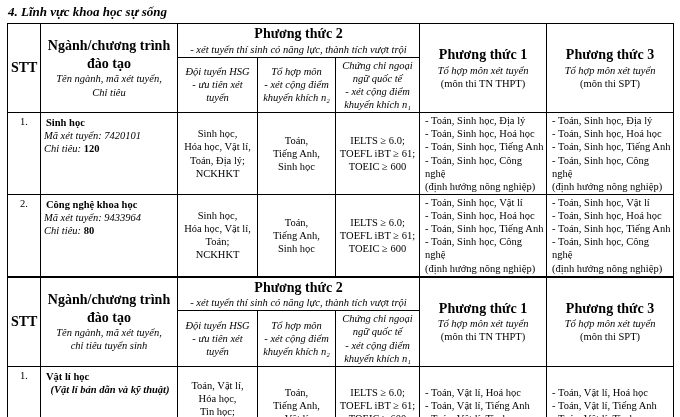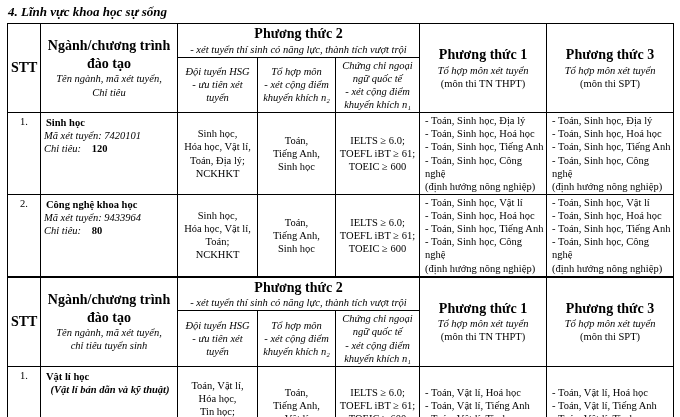--- a/index.html
+++ b/index.html
@@ -33,21 +33,21 @@
   .row-s4 td { height:68px; }
   .row-s5 td { height:73px; }
   .hb { font-weight:bold; font-size:14px; }
   .hi { font-style:italic; }
   .pre { white-space:pre-line; }
   .stt { vertical-align:top; padding-top:2px; }
   .nganh { vertical-align:top; padding-top:3px; }
   .nname { font-weight:bold; text-align:left; padding-left:2px; }
   .nnote { font-weight:bold; font-style:italic; text-align:center; padding-left:2px; }
   .meta { font-style:italic; text-align:left; }
-  .bold { font-weight:bold; font-style:normal;margin-left:8px; }
+  .bold { font-weight:bold; font-style:normal; }
   .pt-list { text-align:left; padding-left:5px; padding-right:2px;margin-top:44px; }
 </style>
 </head>
 <body>
 
 <div class="wrap">
 
   <div class="section-title">4. Lĩnh vực khoa học sự sống</div>
 
   <table>

